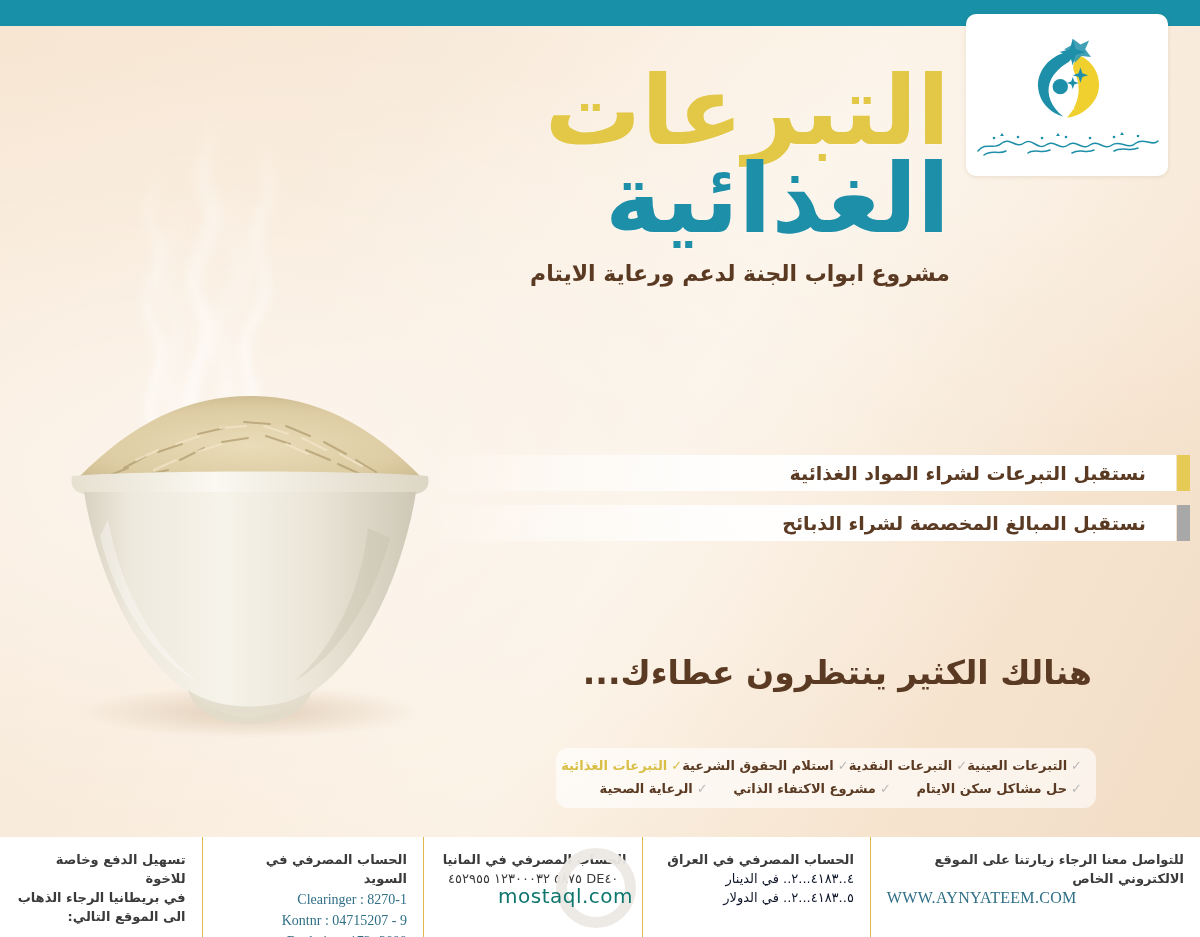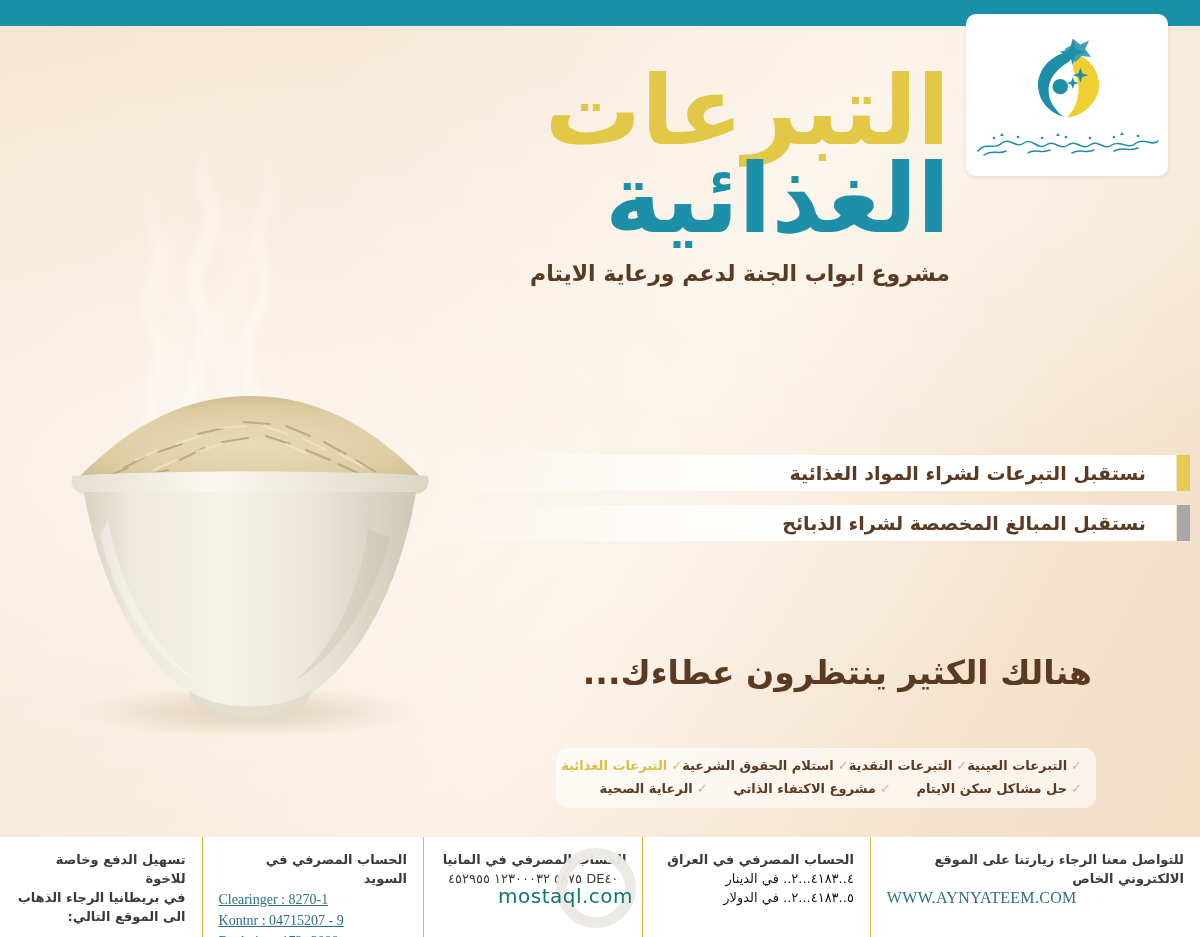--- a/index.html
+++ b/index.html
@@ -115,21 +115,21 @@
   }
   .fcol + .fcol{border-right:1px solid #dcb94a;}
   .c1{width:330px;}
   .c2{width:228px;}
   .c3{width:220px;}
   .c4{width:222px;}
   .c5{width:203px;}
   .fhead{font-size:13px;font-weight:700;color:#3b3b3b;line-height:1.45;}
   .fline{font-size:13px;color:#0f172a;line-height:1.45;}
   .fline.dark{color:#3b3b3b;}
-  .flat{font-family:"Liberation Serif","DejaVu Serif",serif;font-size:14px;color:#2f6f86;line-height:1.5;direction:ltr;text-align:left;text-decoration:underline;}
+  .flat{font-family:"Liberation Serif","DejaVu Serif",serif;font-size:14px;color:#2f6f86;line-height:1.5;direction:ltr;text-align:right;}
   .fweb{font-family:Liberation Serif, serif;font-size:15px;color:#2f6f86;direction:ltr;text-align:left;letter-spacing:.3px;}
   .fweb.big{font-size:16px;}
 
   
   .watermark{
     position:absolute;left:498px;top:884px;z-index:7;
     font-family:"DejaVu Sans","Liberation Sans",sans-serif;
     font-size:20px;color:#0f766e;font-weight:400;letter-spacing:.5px;
     pointer-events:none;user-select:none;
   }

